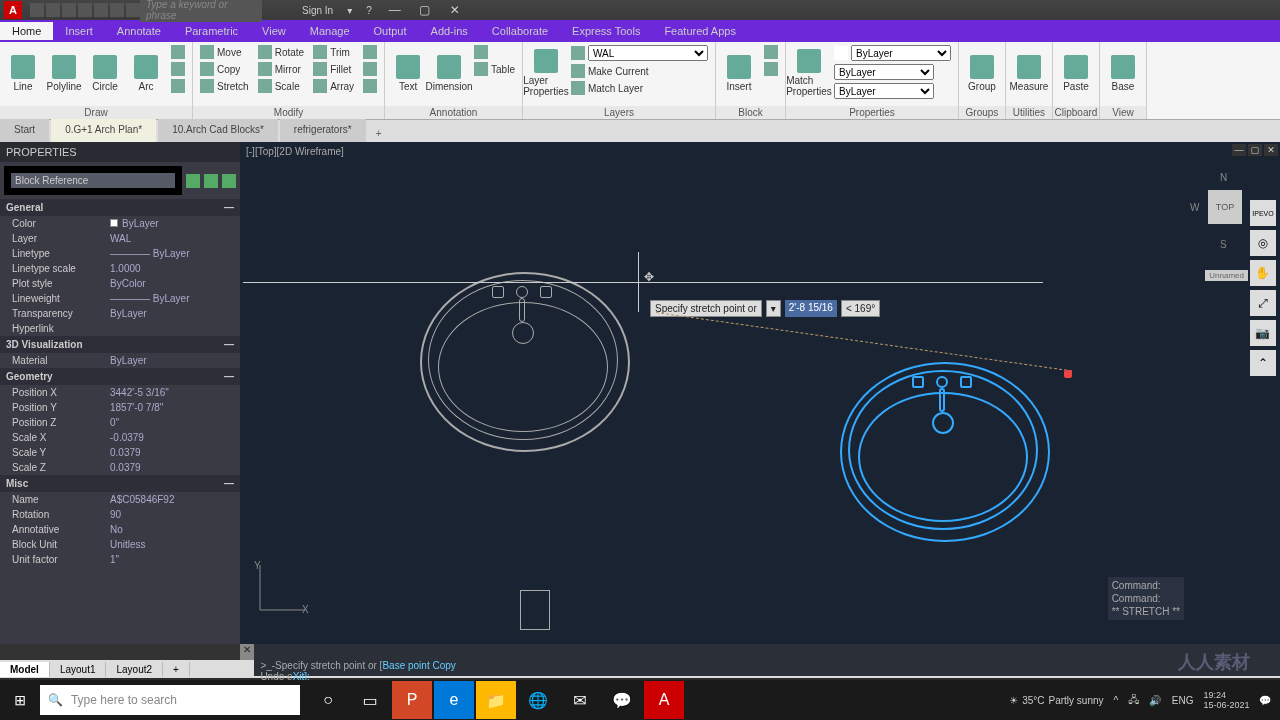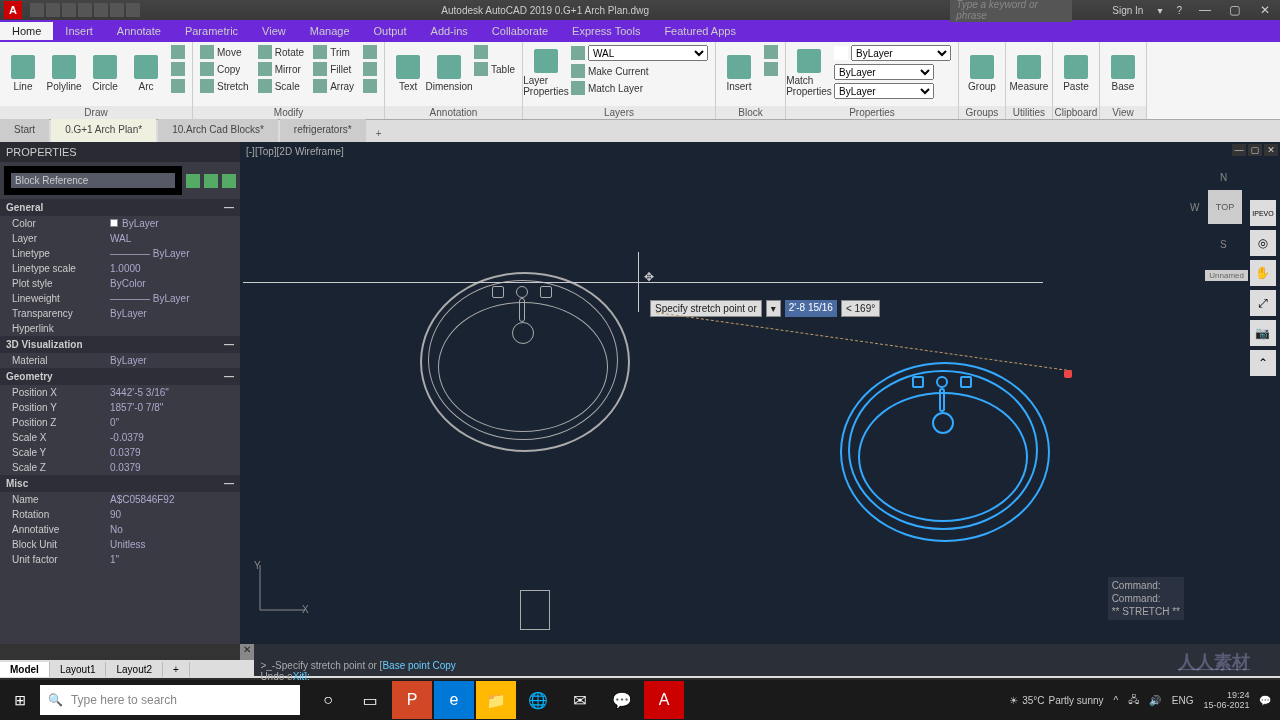--- a/index.html
+++ b/index.html
@@ -129,38 +129,37 @@
 .statusbar .sb { color: #bbb; font-size: 10px; padding: 2px 5px; background: #3a3a3a; cursor: pointer; }
 
 
 .taskbar { height: 40px; background: #1a1a1a; display: flex; align-items: center; position: absolute; bottom: 0; left: 0; right: 0; }
 .taskbar .start { width: 40px; display: flex; align-items: center; justify-content: center; color: #fff; font-size: 14px; }
 .taskbar .search { flex: 0 0 260px; background: #fff; height: 30px; display: flex; align-items: center; padding: 0 8px; gap: 8px; color: #888; font-size: 12px; }
 .taskbar .apps { display: flex; gap: 2px; margin-left: 8px; }
 .taskbar .apps .app { width: 40px; height: 38px; display: flex; align-items: center; justify-content: center; font-size: 16px; color: #fff; }
 .taskbar .tray { margin-left: auto; display: flex; align-items: center; gap: 10px; color: #ccc; font-size: 10px; padding-right: 8px; }
 .taskbar .tray .weather { display: flex; align-items: center; gap: 4px; }
-.taskbar .tray .time { display: flex; flex-direction: column; align-items: flex-end; font-size: 9px; }
-.watermark { position: absolute; right: 30px; bottom: 46px; color: rgba(200,200,255,.3); font-size: 18px; font-weight: bold; text-decoration: underline; }
+.taskbar .tray .time { display: flex; flex-direction: column; font-size: 9px; }
+.watermark { position: absolute; right: 30px; bottom: 46px; color: rgba(200,200,255,.3); font-size: 18px; font-weight: bold; }
 </style>
 </head>
 <body>
 
 <div class="titlebar">
   <div class="app-icon">A</div>
   <div class="qat">
     <span></span>
     <span></span>
     <span></span>
     <span></span>
     <span></span>
     <span></span>
     <span></span>
   </div>
-  <div class="title">Autodesk AutoCAD 2019    0.G+1 Arch Plan.dwg</div>
   <div class="search">Type a keyword or phrase</div>
   <div class="right">
     <span>Sign In</span>
     <span>▾</span>
     <span>?</span>
   </div>
   <div class="win-btns">
     <span>—</span>
     <span>▢</span>
     <span>✕</span>

